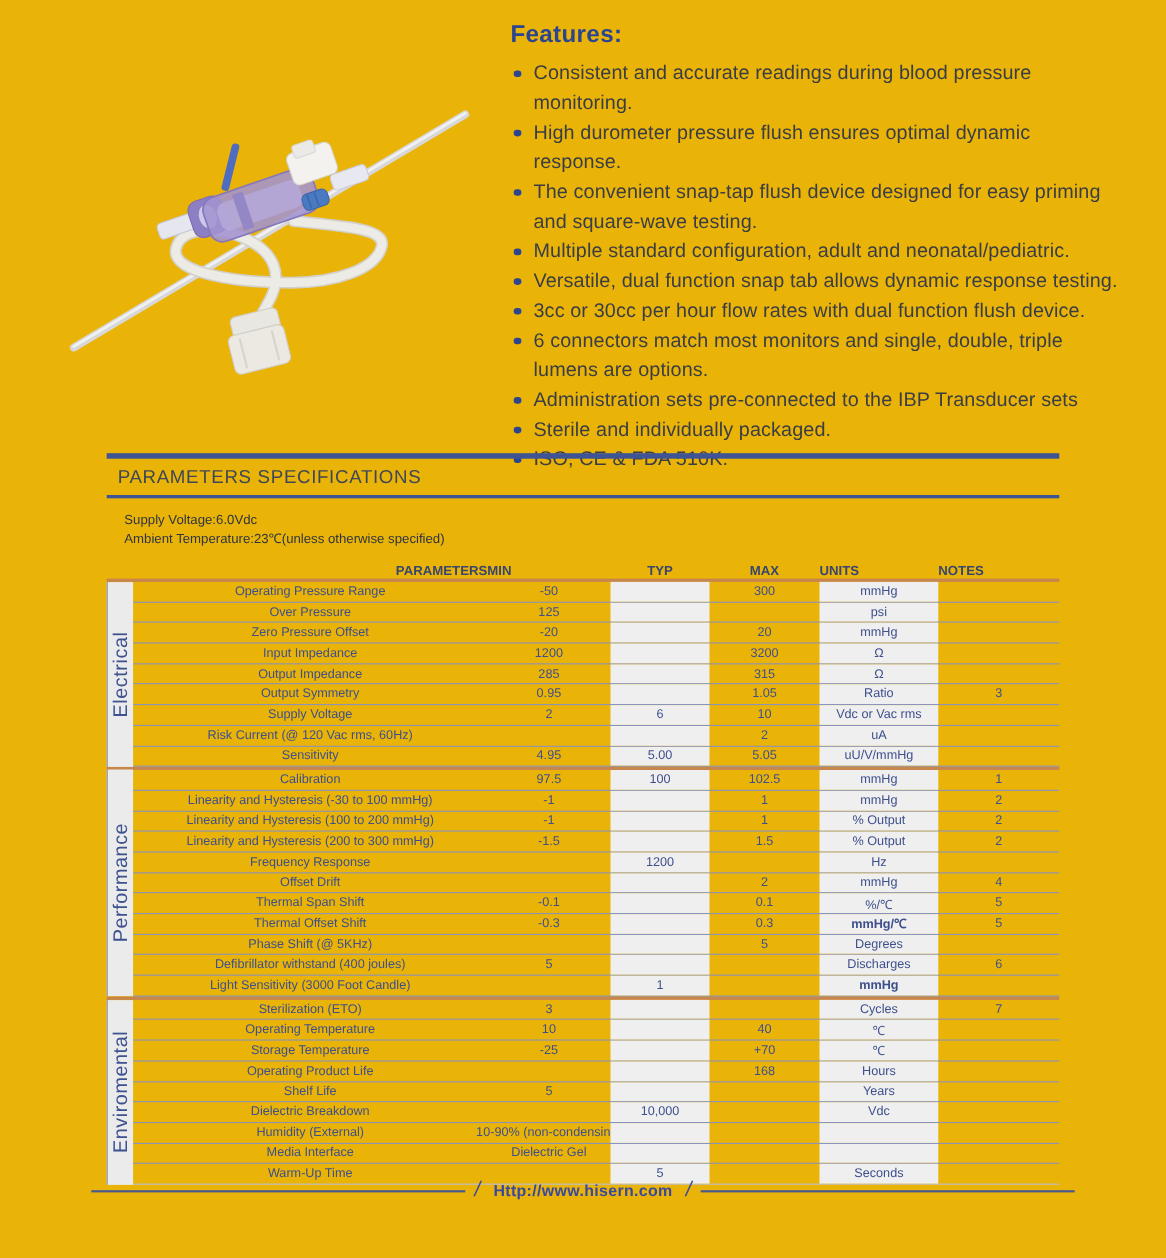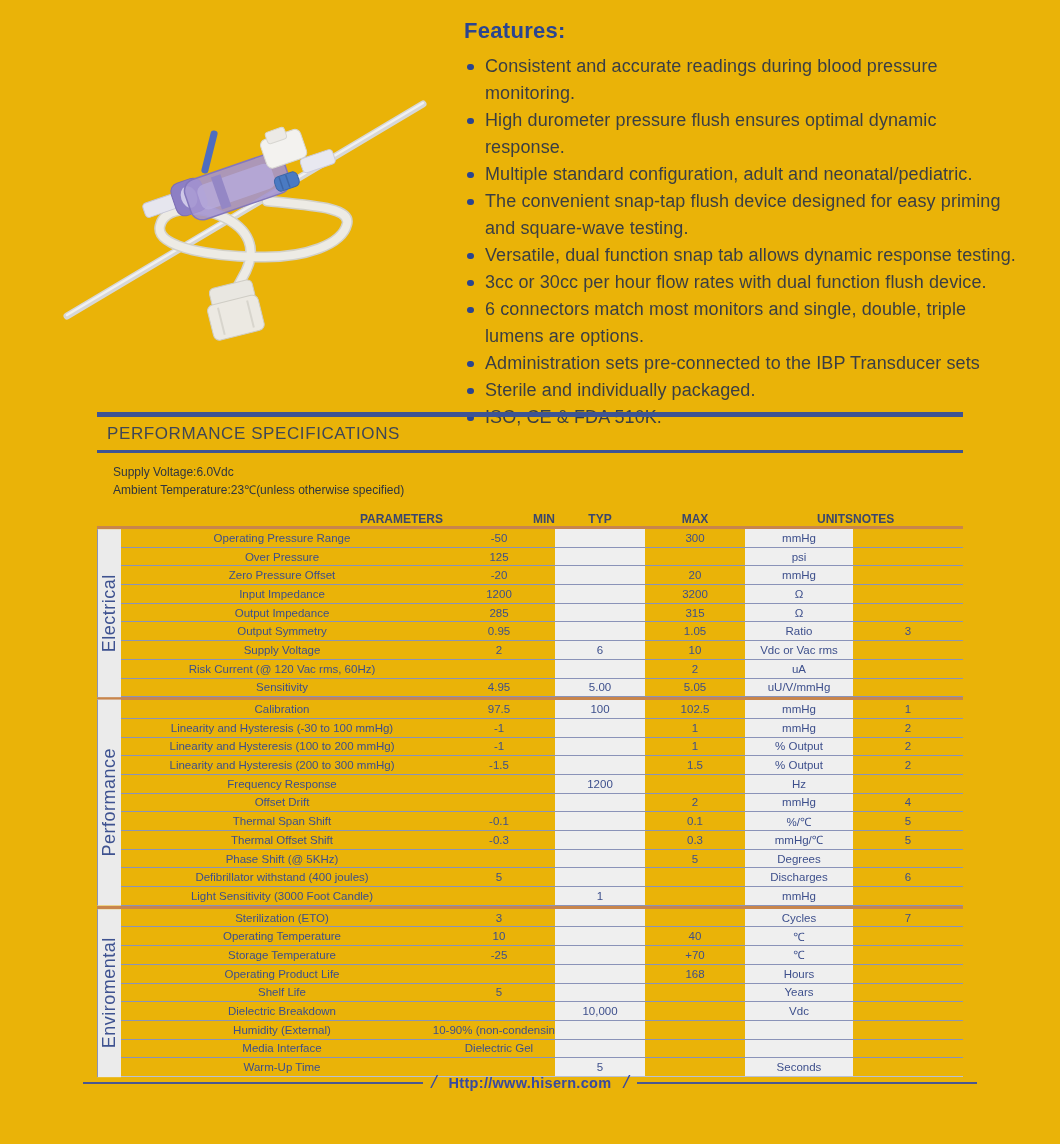--- a/index.html
+++ b/index.html
@@ -20,44 +20,44 @@
   
   .specs { position:absolute; left:97px; top:412px; width:866px; }
   .bar-thick { height:5px; background:#3e5494; }
   .specs-title { font-size:17px; color:#3f4756; letter-spacing:.6px; padding:7px 0 6px 10px; }
   .bar-thin { height:3px; background:#3e5494; }
   .conditions { padding:10px 0 2px 16px; }
   .conditions div { font-size:12px; color:#2e3540; line-height:18px; }
 
   .head-row { display:flex; align-items:flex-end; height:22px; margin-top:3px; font-size:12px; font-weight:bold; color:#39466e; }
   .head-row .h-param { width:346px; text-align:right; padding-left:18px; }
-  .head-row .h-min { width:112px; text-align:right; }
+  .head-row .h-min { width:112px; text-align:left; }
   .head-row .h-typ { width:90px;  text-align:center; }
   .head-row .h-max { width:100px; text-align:center; }
-  .head-row .h-units { width:108px; text-align:right; }
+  .head-row .h-units { width:108px; text-align:left; }
   .head-row .h-notes { width:110px; text-align:left; }
 
   .orange-line { height:3px; background:#c8854c; }
 
   .section { display:flex; }
   .cat { width:24px; background:#ebebeb; border-right:1px solid #8a93b8;
          display:flex; align-items:center; justify-content:center;
          writing-mode:vertical-rl; transform:rotate(180deg);
          font-size:18px; color:#3e5290; letter-spacing:.5px; }
   .rows { flex:1; display:flex; flex-direction:column; }
   .row { display:flex; height:18.7px; border-bottom:1px solid #8a93b8; }
   .section:last-of-type .row:last-child { border-bottom:1px solid #b9c1d6; }
   .cell { font-size:11.5px; color:#3d4f8c; display:flex; align-items:center; justify-content:center; white-space:nowrap; overflow:visible; }
   .cell.param { width:322px; }
   .cell.min   { width:112px; }
   .cell.typ   { width:90px;  background:#efefef; }
   .cell.max   { width:100px; }
   .cell.units { width:108px; background:#efefef; }
   .cell.notes { width:110px; }
-  .cell.u-bold { font-weight:normal; }
+  .cell.u-bold { font-weight:bold; }
 
   
   .footer { position:absolute; left:0; top:1072px; width:1060px; display:flex; align-items:center; justify-content:center; }
   .f-line { height:2px; background:#4a5890; width:340px; }
   .f-slash { color:#3849a0; font-size:19px; font-style:italic; padding:0 8px; transform:translateY(-1px); }
   .f-url { color:#3849a0; font-size:14.5px; font-weight:bold; letter-spacing:.3px; padding:0 4px; }
 </style>
 </head>
 <body>
 
@@ -113,34 +113,34 @@
         <line x1="193" y1="246" x2="193" y2="274" stroke="#d8d5cd" stroke-width="2"></line>
       </g>
     </svg>
   </div>
 
   <div class="features">
     <h1>Features:</h1>
     <ul>
         <li><span class="dot"></span><span>Consistent and accurate readings during blood pressure monitoring.</span></li>
         <li><span class="dot"></span><span>High durometer pressure flush ensures optimal dynamic response.</span></li>
+        <li><span class="dot"></span><span>The convenient snap-tap flush device designed for easy priming and square-wave testing.</span></li>
         <li><span class="dot"></span><span>Multiple standard configuration, adult and neonatal/pediatric.</span></li>
-        <li><span class="dot"></span><span>The convenient snap-tap flush device designed for easy priming and square-wave testing.</span></li>
         <li><span class="dot"></span><span>Versatile, dual function snap tab allows dynamic response testing.</span></li>
         <li><span class="dot"></span><span>3cc or 30cc per hour flow rates with dual function flush device.</span></li>
         <li><span class="dot"></span><span>6 connectors match most monitors and single, double, triple lumens are options.</span></li>
         <li><span class="dot"></span><span>Administration sets pre-connected to the IBP Transducer sets</span></li>
         <li><span class="dot"></span><span>Sterile and individually packaged.</span></li>
         <li><span class="dot"></span><span>ISO, CE &amp; FDA 510K.</span></li>
       </ul>
   </div>
 
   <div class="specs">
     <div class="bar-thick"></div>
-    <div class="specs-title">PERFORMANCE SPECIFICATIONS</div>
+    <div class="specs-title">PARAMETERS SPECIFICATIONS</div>
     <div class="bar-thin"></div>
 
     <div class="conditions">
       <div>Supply Voltage:6.0Vdc</div>
       <div>Ambient Temperature:23℃(unless otherwise specified)</div>
     </div>
 
     <div class="head-row">
       <div class="h-param">PARAMETERS</div>
       <div class="h-min">MIN</div>

